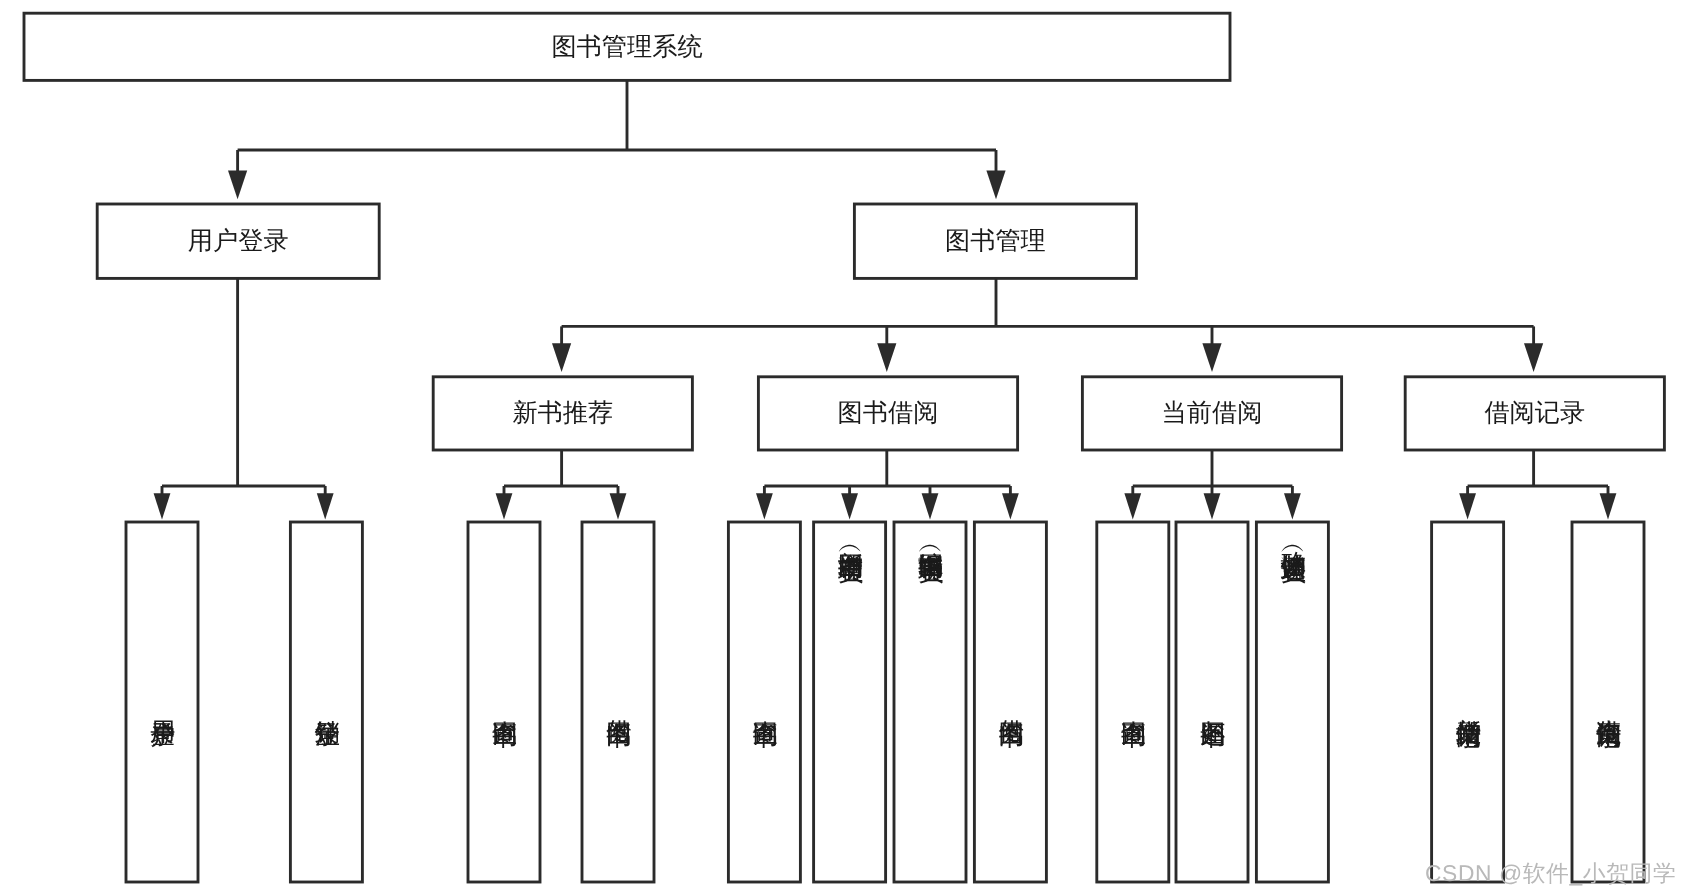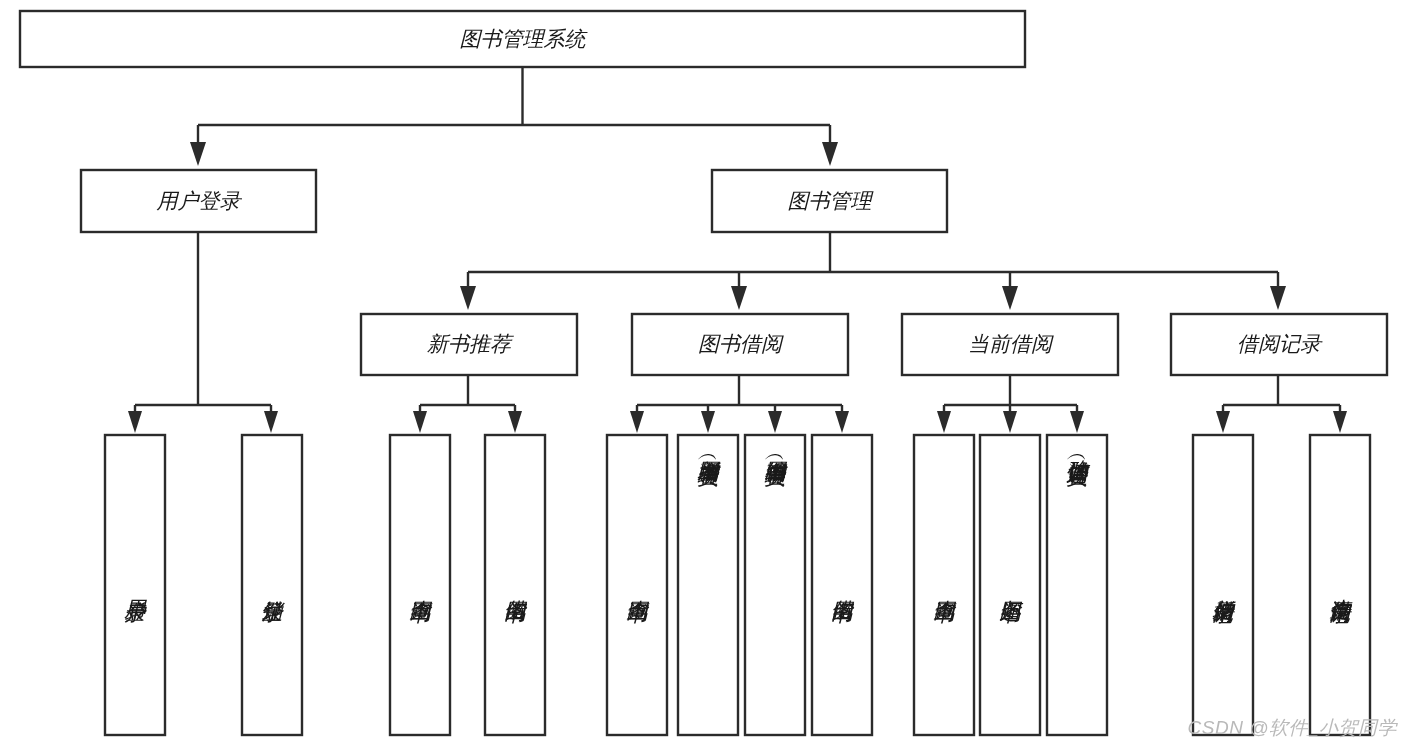--- a/index.html
+++ b/index.html
@@ -11,21 +11,20 @@
     width: 1405px;
     height: 747px;
     overflow: hidden;
     font-family: "Liberation Sans", "DejaVu Sans", sans-serif;
   }
   #diagram-root {
     position: relative;
     width: 1405px;
     height: 747px;
     background: #ffffff;
-    font-style: italic;
   }
   svg.diagram-canvas {
     position: absolute;
     left: 0;
     top: 0;
     width: 1405px;
     height: 747px;
     display: block;
   }
   .node-box {

